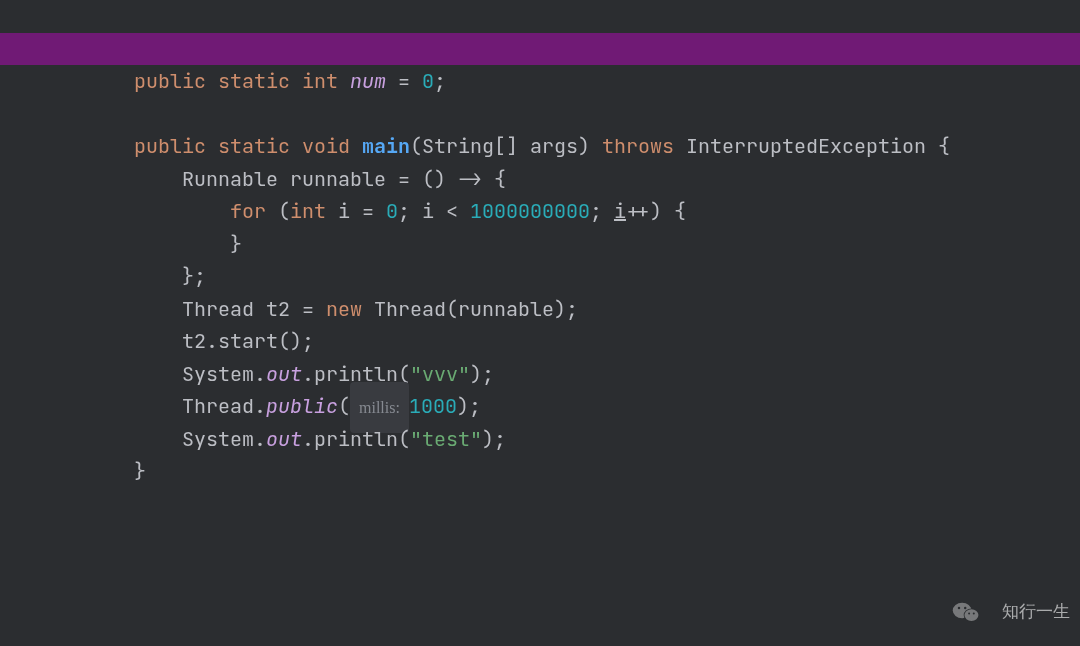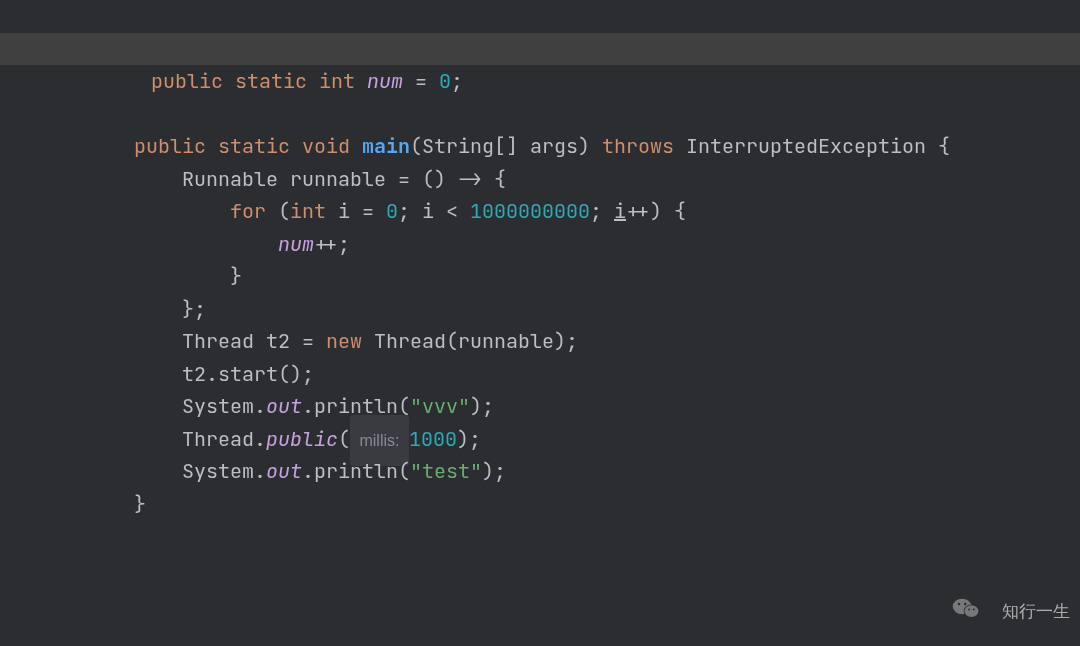--- a/index.html
+++ b/index.html
@@ -18,22 +18,21 @@
     height: 100%;
     padding-top: 0px;
   }
   .line {
     position: relative;
     height: 32.5px;
     white-space: pre;
     color: #bcbec4;
   }
   .line.highlight {
-    background: #404040;
-    padding-left: 17px;
+    background: #701a75;
   }
   .gutter {
     display: inline-block;
     width: 50px;
     text-align: left;
     padding-left: 6px;
     vertical-align: top;
     color: #606366;
   }
   .code {
@@ -46,38 +45,38 @@
   .c-string  { color: #6aab73; }
   .c-number  { color: #2aacb8; }
   .c-static-field { color: #c8a0df; font-style: italic; }
   .c-param-hint {
     color: #868a91;
     font-size: 16px;
     background: #393b40;
     border-radius: 4px;
     padding: 17px 5px;
     font-style: normal;
-    font-family: Liberation Sans, sans-serif;
+    font-family: Liberation Serif, serif;
   }
   .c-punc { color: #bcbec4; } 
   .c-uv { color: #bcbec4; text-decoration: underline;} 
 
   .bulb {
     position: absolute;
     left: 14px;
     top: 40px;
     width: 18px;
     height: 18px;
   }
   .watermark {
     position: absolute;
     right: 10px;
     bottom: 18px;
     display: flex;
-    align-items: flex-start;
+    align-items: center;
     gap: 22px;
     color: rgba(255,255,255,0.6);
     font-family: Liberation Sans, sans-serif;
     font-size: 17px;
   }
   .watermark svg { opacity: .6; }
 </style>
 </head>
 <body>
 
@@ -107,23 +106,20 @@
 
   <div class="line">
     <span class="gutter"></span><span class="code"><span>       </span><span class="c-ident">Runnable runnable = () -&gt; {</span></span>
   </div>
 
   <div class="line">
     <span class="gutter"></span><span class="code"><span>           </span><span class="c-keyword">for</span><span class="c-punc"> (</span><span class="c-keyword">int</span><span class="c-ident"> i = </span><span class="c-number">0</span><span class="c-ident">; i &lt; </span><span class="c-number">1000000000</span><span class="c-ident">; </span><span class="c-uv">i</span><span class="c-ident">++) {</span></span>
   </div>
 
 
-  <div class="line">
-    <span class="gutter"></span><span class="code"><span>               </span><span class="c-static-field">num</span><span class="c-punc">++;</span></span>
-  </div>
 
   <div class="line">
     <span class="gutter"></span><span class="code"><span>           </span><span class="c-punc">}</span></span>
   </div>
 
   <div class="line">
     <span class="gutter"></span><span class="code"><span>       </span><span class="c-punc">};</span></span>
   </div>
 
 

